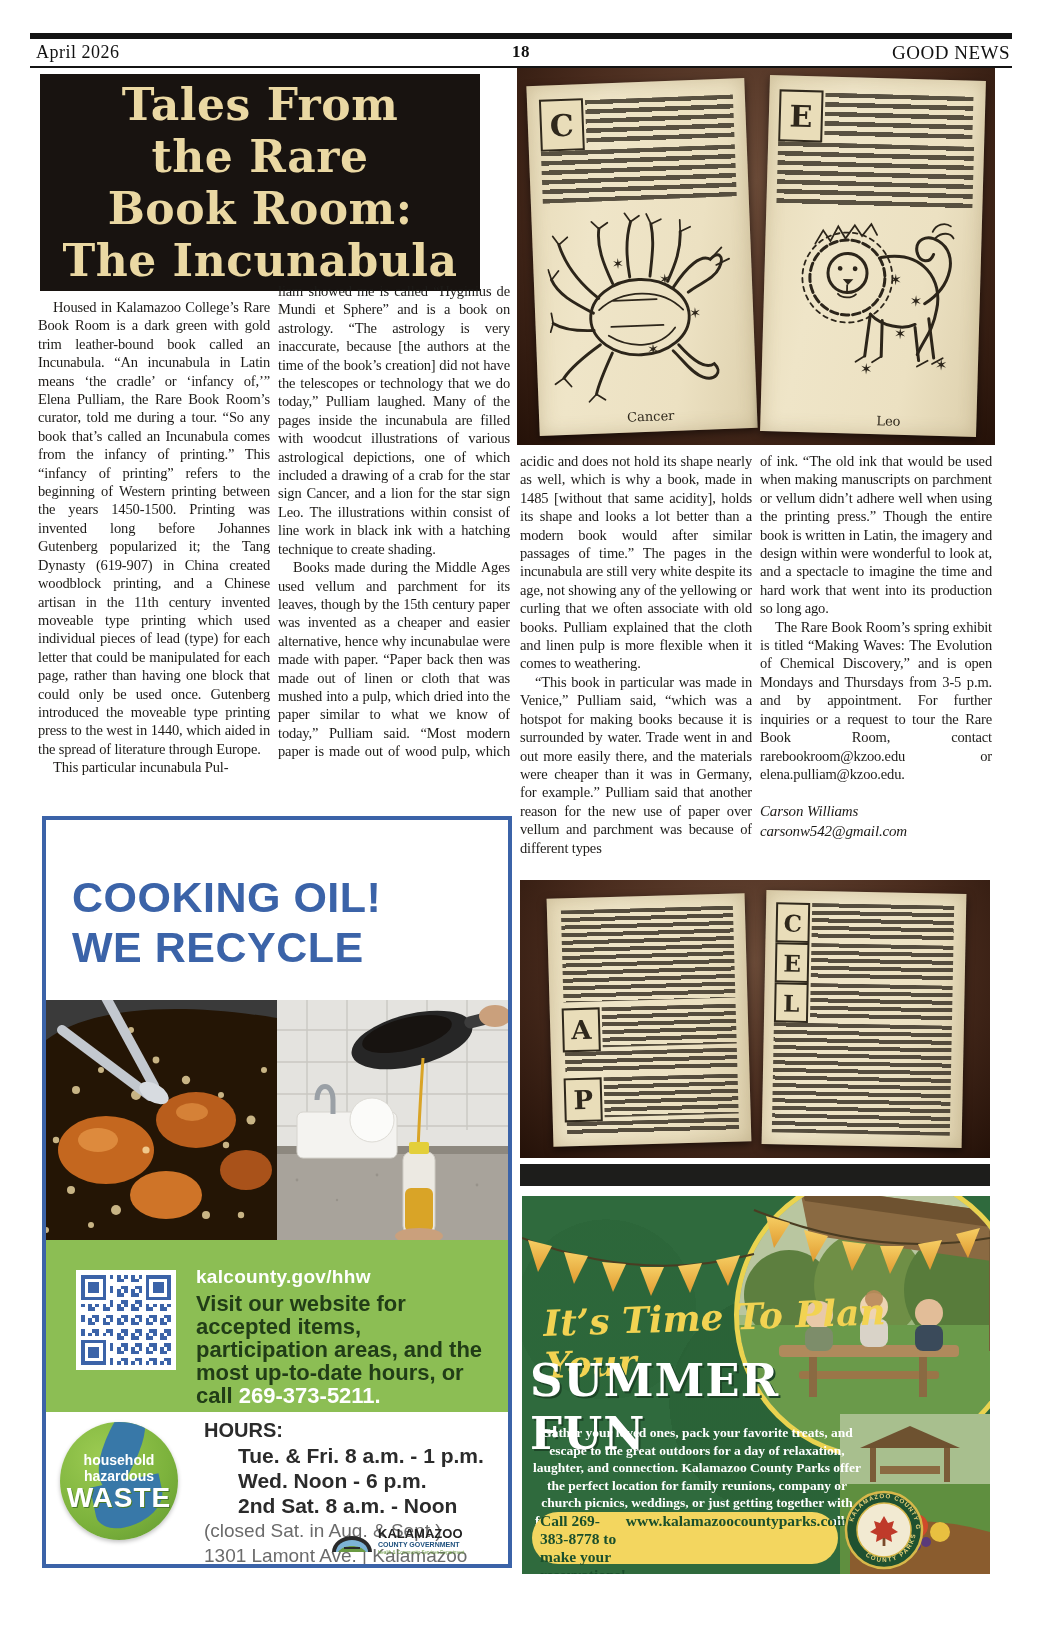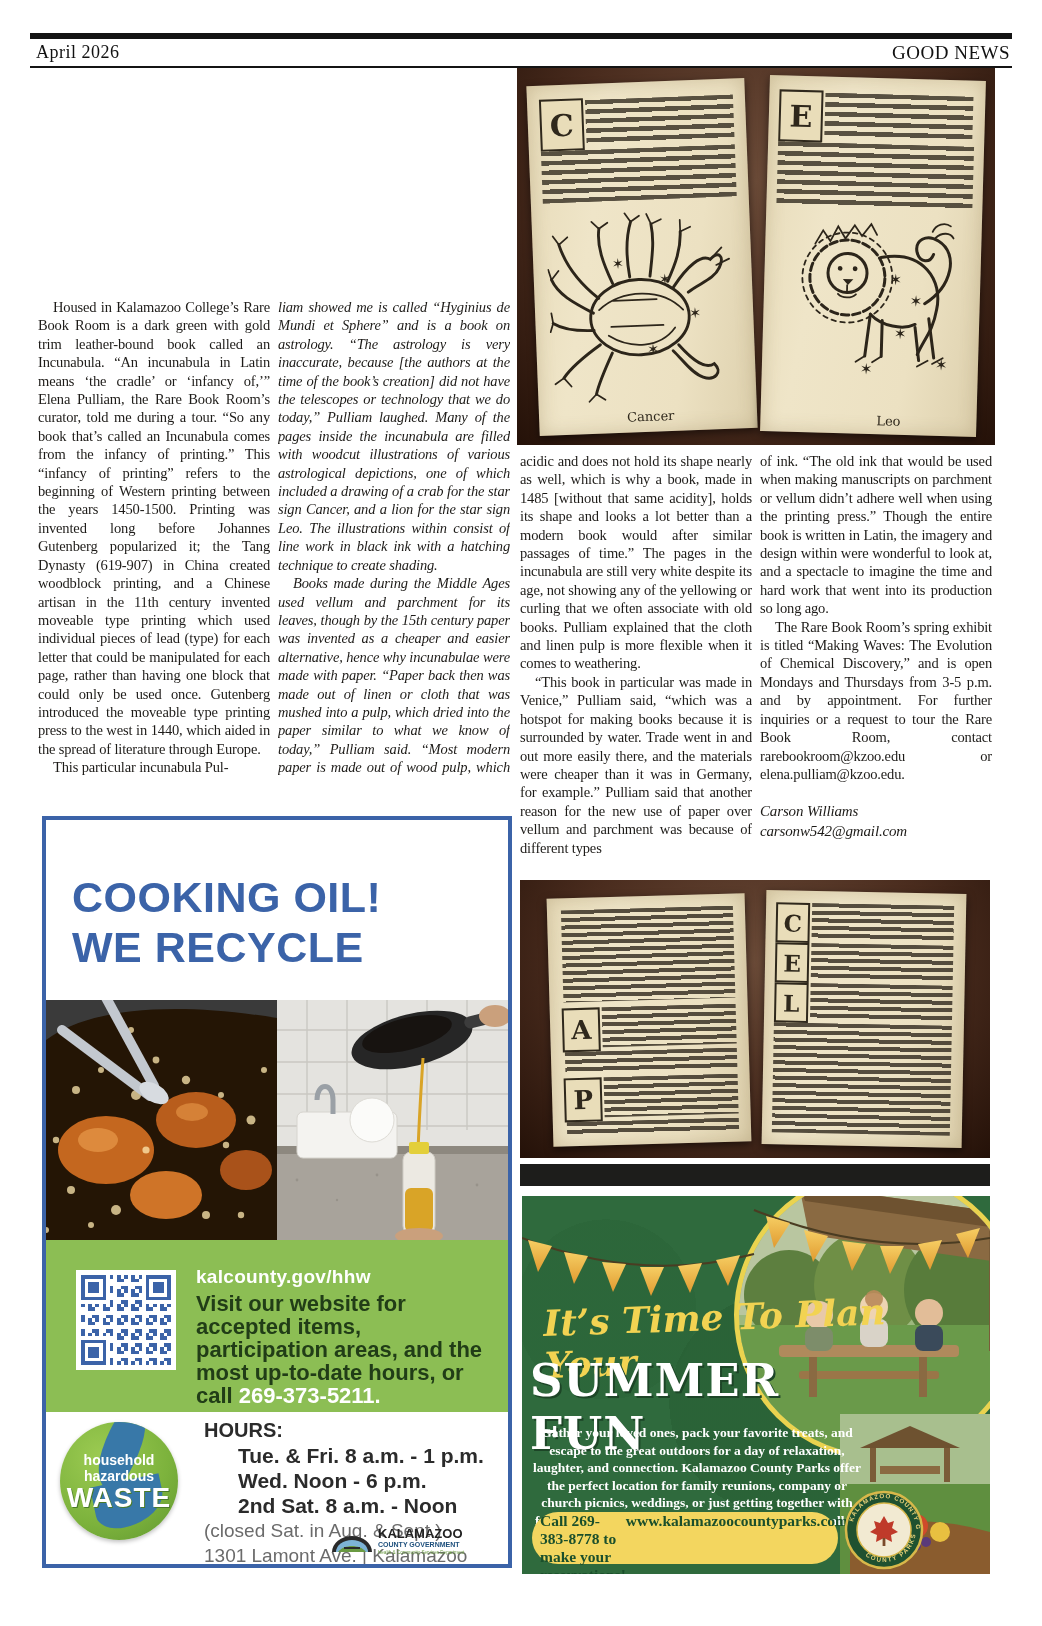--- a/index.html
+++ b/index.html
@@ -79,23 +79,30 @@
   #parks-seal{left:322px;top:294px;width:80px;height:80px;}
   #black-bar{left:520px;top:1164px;width:470px;height:22px;background:#1d1d1b;}
 </style>
 </head>
 <body>
 
 <div id="stage">
 
   <div class="abs rule" style="left:30px;top:33px;width:982px;height:6px;"></div>
   <div class="abs hdr-txt" style="left:36px;top:42px;">April  2026</div>
+  <div class="abs hdr-txt" style="left:30px;top:42px;width:982px;text-align:center;font-weight:700;font-size:17px;">18</div>
   <div class="abs hdr-txt" style="right:32px;top:42px;font-size:19px;">GOOD NEWS</div>
   <div class="abs rule" style="left:30px;top:66px;width:982px;height:2px;"></div>
 
+  <div class="abs" id="title-box">
+    <div>Tales From</div>
+    <div>the Rare</div>
+    <div>Book Room:</div>
+    <div>The Incunabula</div>
+  </div>
 
   <div class="abs bookphoto" style="left:517px;top:68px;width:478px;height:377px;">
     <div class="page" style="left:16px;top:14px;width:218px;height:350px;transform:rotate(-2.2deg);">
       <div class="dropcap" style="left:12px;top:14px;width:40px;height:48px;font-size:30px;">C</div>
       <div class="wtext" style="left:58px;top:16px;width:148px;height:46px;"></div>
       <div class="wtext" style="left:12px;top:66px;width:194px;height:52px;"></div>
 
       <svg class="abs" style="left:14px;top:122px;" width="190" height="200" viewBox="0 0 130 138">
         <ellipse class="ln" cx="62" cy="78" rx="34" ry="26"></ellipse>
         <path class="ln-thin" d="M34,72 C50,58 78,58 92,74 M40,90 C55,100 75,100 86,86 M44,66 l30,0 M42,84 l36,0"></path>
@@ -140,21 +147,21 @@
           <text class="star" x="102" y="104">✶</text>
       </svg>
       <div class="caption" style="left:116px;bottom:6px;">Leo</div>
     </div>
   </div>
 
   <div class="abs col" style="left:38px;top:298px;width:232px;height:482px;">
     <p class="ind">Housed in Kalamazoo College’s Rare Book Room is a dark green with gold trim leather-bound book called an Incunabula. “An incunabula in Latin means ‘the cradle’ or ‘infancy of,’” Elena Pulliam, the Rare Book Room’s curator, told me during a tour. “So any book that’s called an Incunabula comes from the infancy of printing.” This “infancy of printing” refers to the beginning of Western printing between the years 1450-1500. Printing was invented long before Johannes Gutenberg popularized it; the Tang Dynasty (619-907) in China created woodblock printing, and a Chinese artisan in the 11th century invented moveable type printing which used individual pieces of lead (type) for each letter that could be manipulated for each page, rather than having one block that could only be used once. Gutenberg introduced the moveable type printing press to the west in 1440, which aided in the spread of literature through Europe.</p>
     <p class="ind">This particular incunabula Pul-</p>
   </div>
-  <div class="abs col" style="left:278px;top:298px;width:232px;height:482px;font-style:italic;">
+  <div class="abs col" style="left:278px;top:282px;width:232px;height:482px;">
     <p>liam showed me is called “Hyginius de Mundi et Sphere” and is a book on astrology. “The astrology is very inaccurate, because [the authors at the time of the book’s creation] did not have the telescopes or technology that we do today,” Pulliam laughed. Many of the pages inside the incunabula are filled with woodcut illustrations of various astrological depictions, one of which included a drawing of a crab for the star sign Cancer, and a lion for the star sign Leo. The illustrations within consist of line work in black ink with a hatching technique to create shading.</p>
     <p class="ind">Books made during the Middle Ages used vellum and parchment for its leaves, though by the 15th century paper was invented as a cheaper and easier alternative, hence why incunabulae were made with paper. “Paper back then was made out of linen or cloth that was mushed into a pulp, which dried into the paper similar to what we know of today,” Pulliam said. “Most modern paper is made out of wood pulp, which is much more</p>
   </div>
   <div class="abs col" style="left:520px;top:452px;width:232px;height:424px;">
     <p>acidic and does not hold its shape nearly as well, which is why a book, made in 1485 [without that same acidity], holds its shape and looks a lot better than a modern book would after similar passages of time.” The pages in the incunabula are still very white despite its age, not showing any of the yellowing or curling that we often associate with old books. Pulliam explained that the cloth and linen pulp is more flexible when it comes to weathering.</p>
     <p class="ind">“This book in particular was made in Venice,” Pulliam said, “which was a hotspot for making books because it is surrounded by water. Trade went in and out more easily there, and the materials were cheaper than it was in Germany, for example.” Pulliam said that another reason for the new use of paper over vellum and parchment was because of different types</p>
   </div>
   <div class="abs col" style="left:760px;top:452px;width:232px;height:424px;">
     <p>of ink. “The old ink that would be used when making manuscripts on parchment or vellum didn’t adhere well when using the printing press.” Though the entire book is written in Latin, the imagery and design within were wonderful to look at, and a spectacle to imagine the time and hard work that went into its production so long ago.</p>
     <p class="ind">The Rare Book Room’s spring exhibit is titled “Making Waves: The Evolution of Chemical Discovery,” and is open Mondays and Thursdays from 3-5 p.m. and by appointment. For further inquiries or a request to tour the Rare Book Room, contact rarebookroom@kzoo.edu or elena.pulliam@kzoo.edu.</p>

